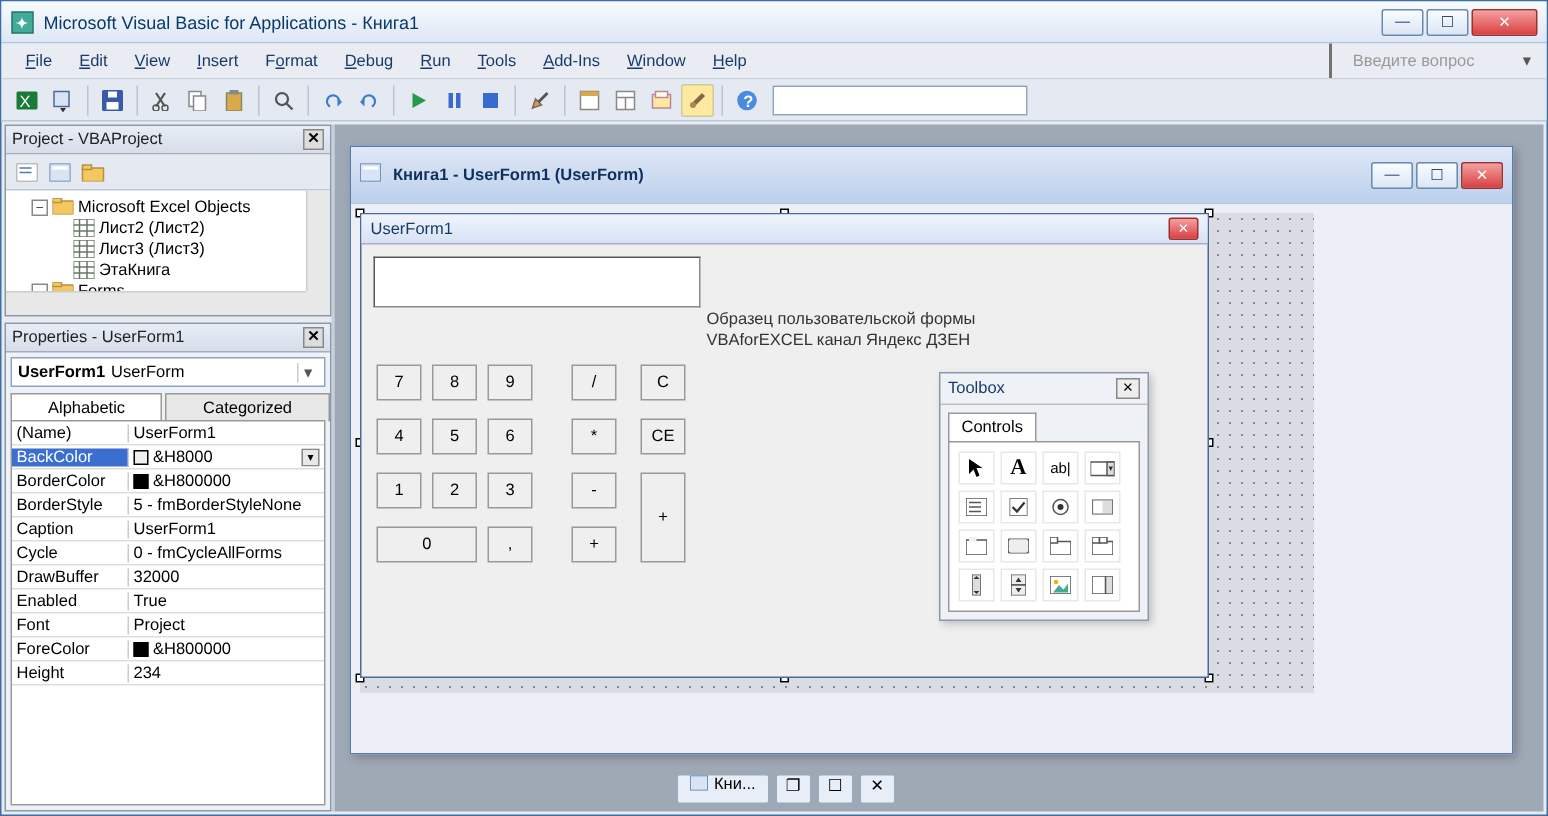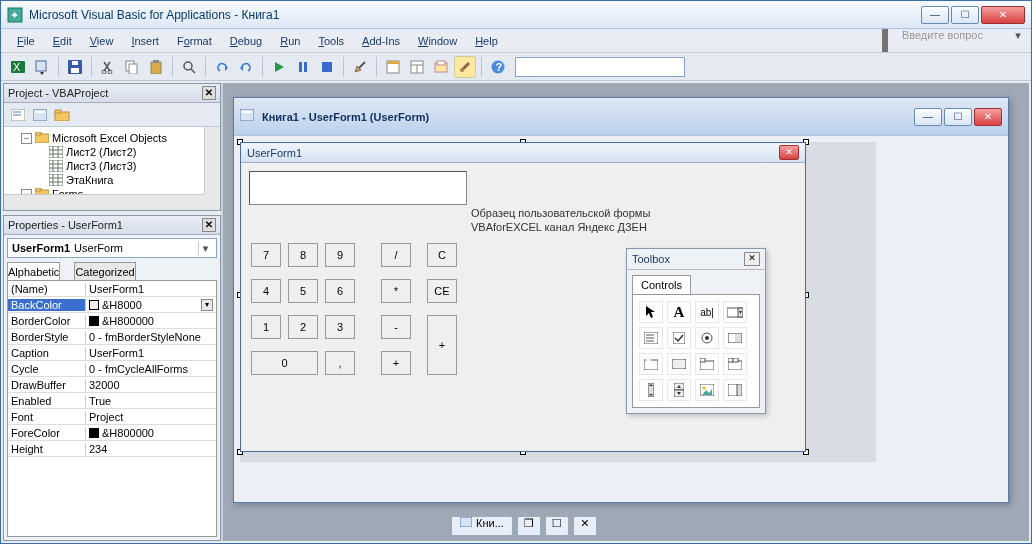--- a/index.html
+++ b/index.html
@@ -11,21 +11,21 @@
 .titlebar .title{flex:1;color:#0a3a6a;font-size:12px}
 .winbtns{display:flex;gap:2px}
 .winbtn{width:28px;height:18px;border:1px solid #6a8bb0;border-radius:2px;background:linear-gradient(#fafcff,#dbe6f4);display:flex;align-items:center;justify-content:center;font-size:10px;color:#2a4a7a;cursor:pointer}
 .winbtn.close{background:linear-gradient(#f5a0a0,#d94040);color:#fff;border-color:#a03030;width:44px}
 
 .menubar{height:24px;background:#e9edf3;display:flex;align-items:center;padding:0 8px;border-bottom:1px solid #c8d0dc;gap:2px}
 .menuitem{padding:2px 8px;color:#1a3a6a;cursor:pointer}
 .menuitem u{text-decoration:underline}
 .menubar .spacer{flex:1}
 .helpsearch{color:#999;padding:0 30px 0 6px;font-size:11px}
-.helpsearch-wrap{display:flex;border-left:6px solid #737373;height:100%;padding-left:8px}
+.helpsearch-wrap{display:flex;align-items:center;border-left:2px solid #737373;height:100%;padding-left:8px}
 .dropdown-arrow{width:10px;text-align:center;color:#555}
 
 .toolbar{height:28px;background:#e4e9f2;border-bottom:1px solid #bcc8da;display:flex;align-items:center;padding:0 6px;gap:2px}
 .tbtn{width:22px;height:22px;display:flex;align-items:center;justify-content:center;border:1px solid transparent;border-radius:2px;cursor:pointer}
 .tsep{width:1px;height:20px;background:#b8c4d6;margin:0 3px}
 .tcombo{width:170px;height:20px;background:#fff;border:1px solid #8ba3c4;margin-left:4px}
 
 .body{position:absolute;top:82px;bottom:2px;left:2px;right:2px;display:flex}
 .leftcol{width:220px;display:flex;flex-direction:column;border-right:2px solid #c8d0dc}
 .panel{border:1px solid #8899aa;background:#eef2f7;display:flex;flex-direction:column}
@@ -43,21 +43,21 @@
 .ind{display:inline-block}
 .scroll-v{position:absolute;right:0;top:0;bottom:16px;width:16px;background:#e8e8e8;border-left:1px solid #ccc}
 .scroll-h{position:absolute;left:0;right:16px;bottom:0;height:16px;background:#e8e8e8;border-top:1px solid #ccc}
 .scroll-corner{position:absolute;right:0;bottom:0;width:16px;height:16px;background:#e8e8e8}
 
 .props{flex:1;display:flex;flex-direction:column}
 .propcombo{margin:3px;height:20px;background:#fff;border:1px solid #8ba3c4;display:flex;align-items:center;padding:0 4px}
 .propcombo b{margin-right:4px}
 .propcombo .dd{margin-left:auto;width:14px;text-align:center;border-left:1px solid #ccc;color:#555}
 .proptabs{display:flex;padding:0 3px}
-.proptab{padding:3px 0;border:1px solid #999;border-bottom:none;background:#fff;margin-right:14px;position:relative;top:1px;cursor:pointer}
+.proptab{padding:3px 24px;border:1px solid #999;border-bottom:none;background:#fff;margin-right:2px;position:relative;top:1px;cursor:pointer}
 .proptab.inactive{background:#e8e8e8}
 .propgrid{flex:1;background:#fff;border:1px solid #999;margin:0 3px 3px 3px;overflow:auto;position:relative}
 .prow{display:flex;border-bottom:1px solid #ddd;height:16px;align-items:center}
 .prow .pn{width:78px;padding:0 3px;border-right:1px solid #ccc;overflow:hidden;white-space:nowrap}
 .prow .pv{flex:1;padding:0 3px;overflow:hidden;white-space:nowrap;display:flex;align-items:center;gap:3px}
 .prow.sel .pn{background:#3a6ecf;color:#fff}
 .swatch{width:10px;height:10px;border:1px solid #000;display:inline-block}
 .pv .dd{margin-left:auto;width:12px;height:12px;border:1px solid #888;background:#e8e8e8;text-align:center;line-height:10px;font-size:8px}
 
 .mdi{flex:1;background:#9fa9b6;position:relative}
@@ -400,21 +400,21 @@
             <div class="prow">
               <div class="pn">BorderColor</div>
               <div class="pv">
                 <span class="swatch" style="background: rgb(0, 0, 0);"></span>
                 <span>&amp;H800000</span>
               </div>
             </div>
             <div class="prow">
               <div class="pn">BorderStyle</div>
               <div class="pv">
-                <span>0 - fmBorderStyleNone</span>
+                <span>5 - fmBorderStyleNone</span>
               </div>
             </div>
             <div class="prow">
               <div class="pn">Caption</div>
               <div class="pv">
                 <span>UserForm1</span>
               </div>
             </div>
             <div class="prow">
               <div class="pn">Cycle</div>

